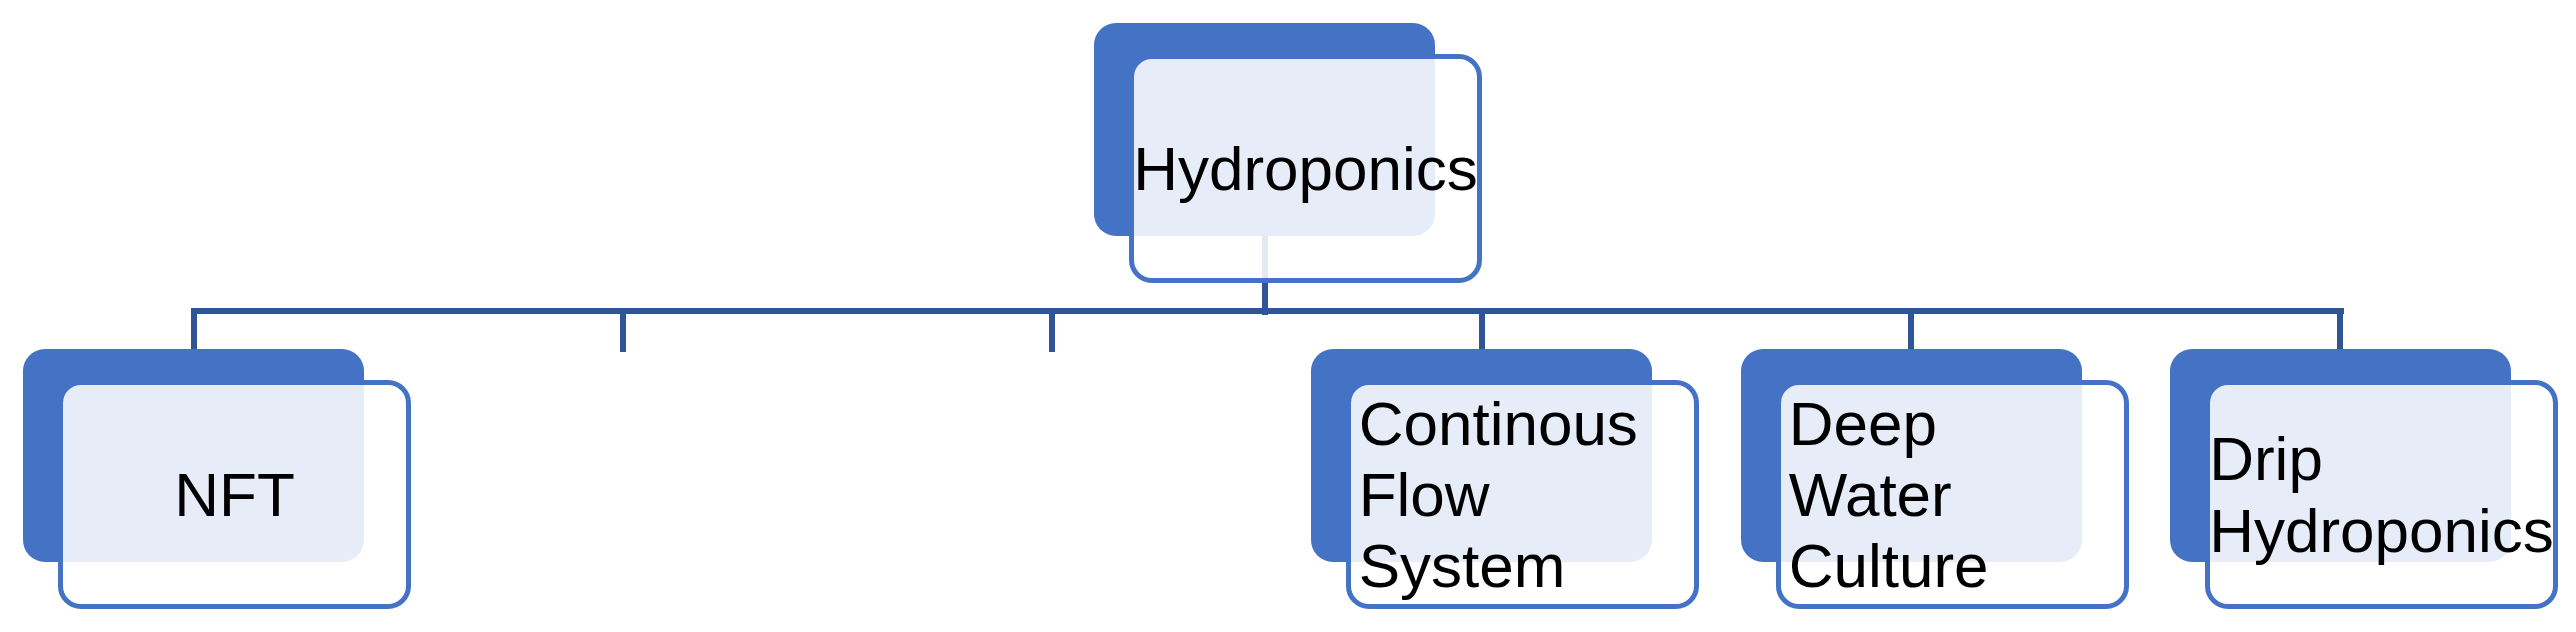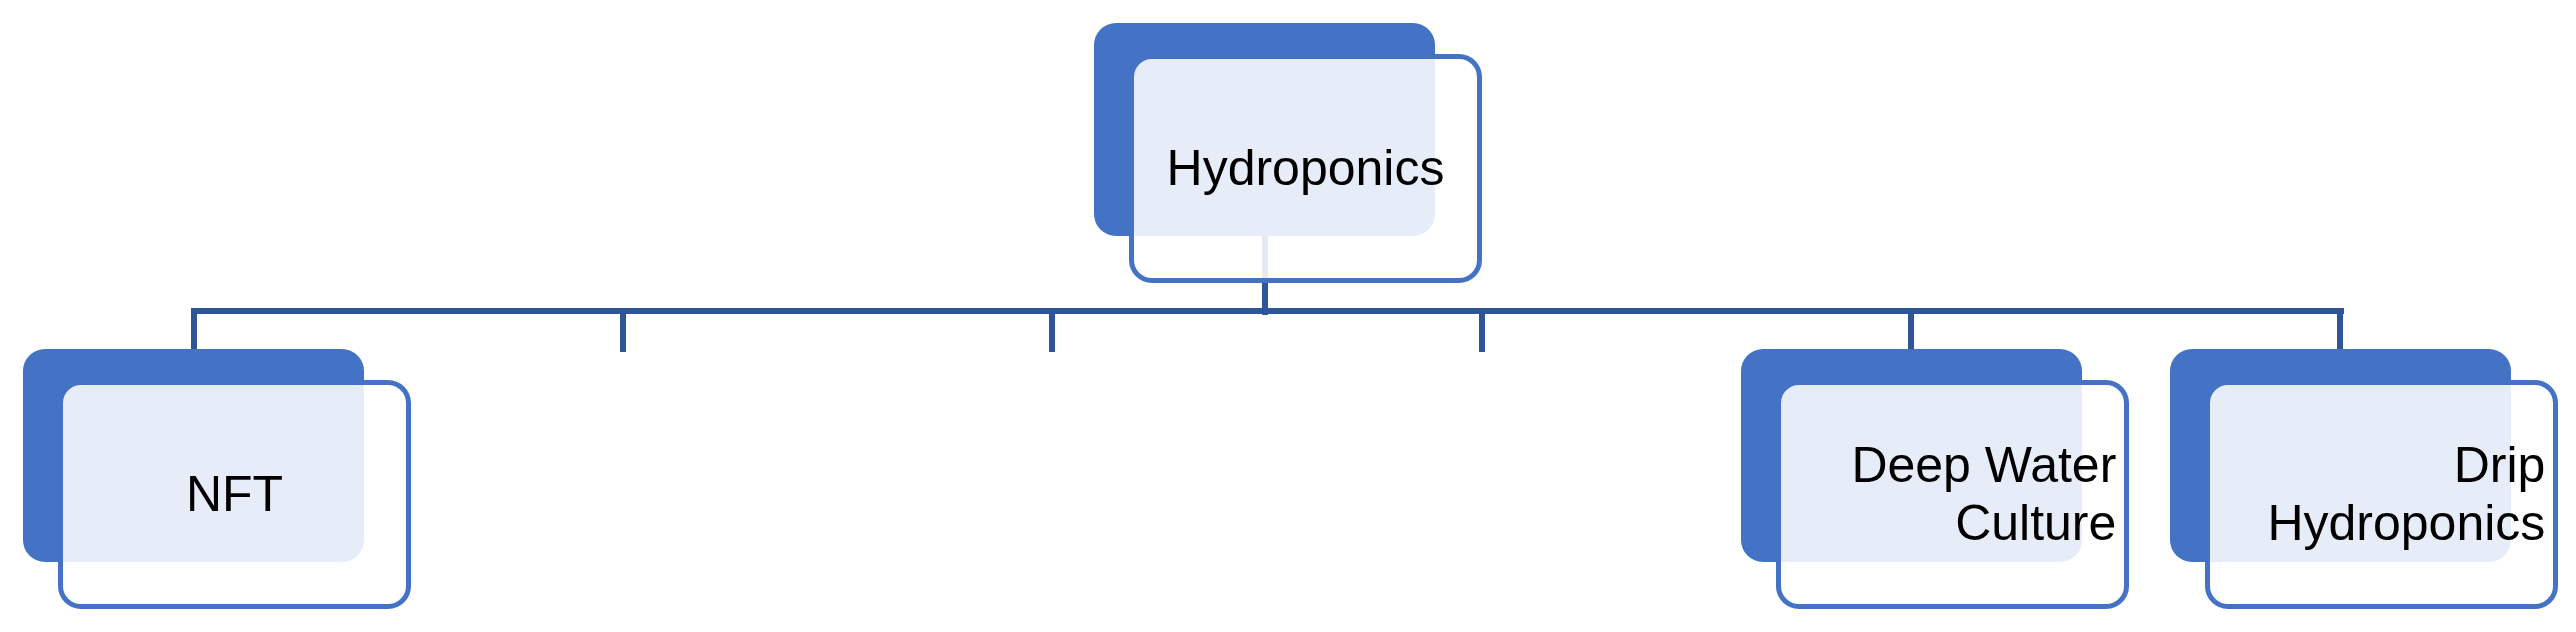--- a/index.html
+++ b/index.html
@@ -54,24 +54,24 @@
     background: var(--card-fill, rgba(255,255,255,0.87));
     border: 5.4px solid var(--accent, #4472C4);
     border-radius: 23px;
     z-index: 3;
     display: flex;
     align-items: center;
     justify-content: center;
     padding: 0 7.7px;
   }
   .node-label {
-    font-size: 50px;
+    font-size: 62px;
     line-height: 1.15;
     color: var(--text-color, #000000);
-    text-align: right;
+    text-align: left;
   }
 
   .node-root { left: 1094px; top: 23px; }
   .node-child { top: 349px; }
   .node-child-1 { left: 23px; border-radius: 13px; }
   .node-child-2 { left: 453px; }
   .node-child-3 { left: 882px; }
   .node-child-4 { left: 1311px; }
   .node-child-5 { left: 1741px; }
   .node-child-6 { left: 2170px; }
@@ -99,20 +99,26 @@
 
   <div class="node node-child node-child-1">
     <div class="node-back"></div>
     <div class="node-front">
       <div class="node-label">NFT</div>
     </div>
   </div>
 
 
 
+  <div class="node node-child node-child-4">
+    <div class="node-back"></div>
+    <div class="node-front">
+      <div class="node-label">Continous Flow System</div>
+    </div>
+  </div>
 
   <div class="node node-child node-child-6">
     <div class="node-back"></div>
     <div class="node-front">
       <div class="node-label">Drip Hydroponics</div>
     </div>
   </div>
 
   <div class="node node-child node-child-5">
     <div class="node-back"></div>

